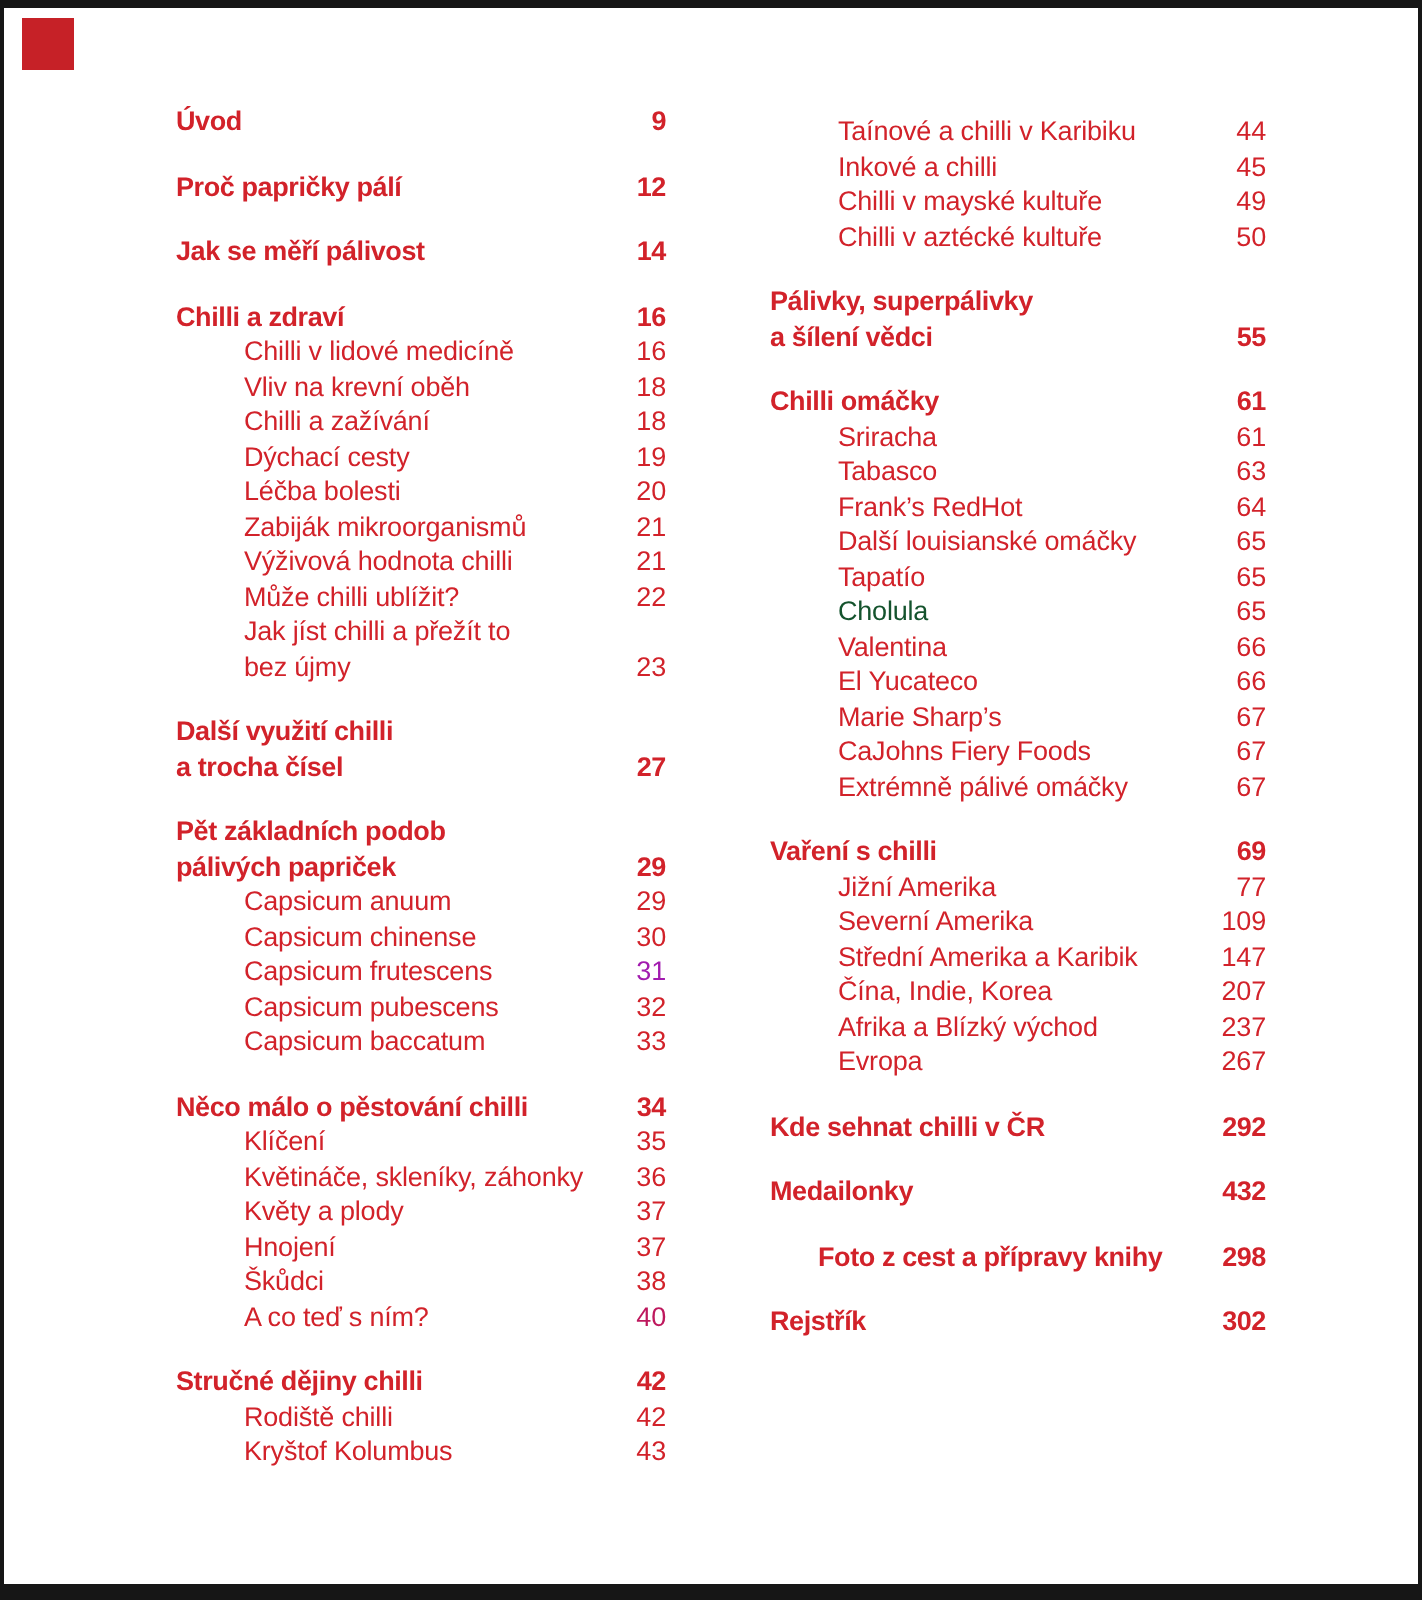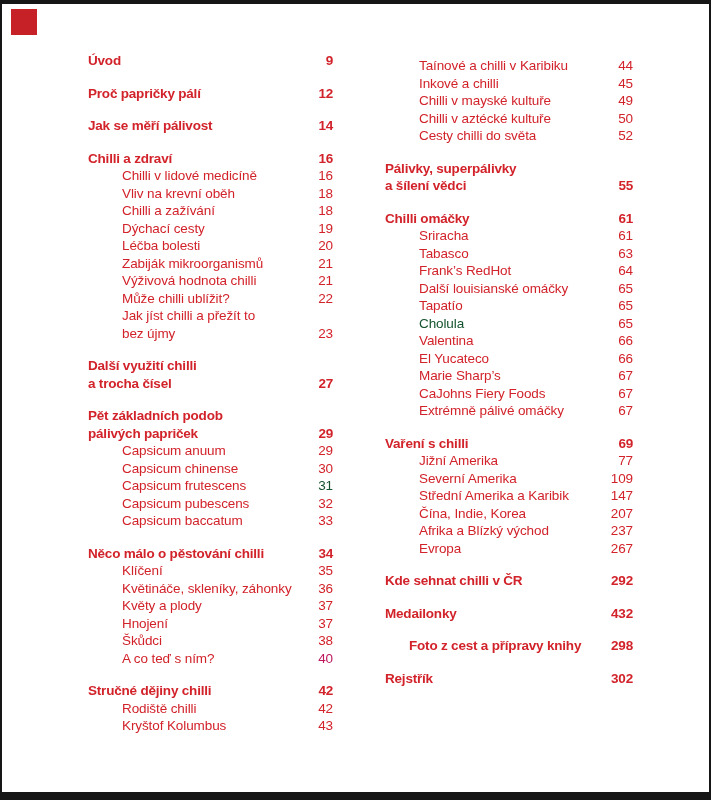--- a/index.html
+++ b/index.html
@@ -143,21 +143,21 @@
     <div class="row item">
       <span class="label" style="color: rgb(210, 34, 42);">Capsicum anuum</span>
       <span class="num" style="color: rgb(210, 34, 42);">29</span>
     </div>
     <div class="row item">
       <span class="label" style="color: rgb(210, 34, 42);">Capsicum chinense</span>
       <span class="num" style="color: rgb(210, 34, 42);">30</span>
     </div>
     <div class="row item">
       <span class="label" style="color: rgb(210, 34, 42);">Capsicum frutescens</span>
-      <span class="num" style="color: #14532d;">31</span>
+      <span class="num" style="color: #a21caf;">31</span>
     </div>
     <div class="row item">
       <span class="label" style="color: rgb(210, 34, 42);">Capsicum pubescens</span>
       <span class="num" style="color: rgb(210, 34, 42);">32</span>
     </div>
     <div class="row item">
       <span class="label" style="color: rgb(210, 34, 42);">Capsicum baccatum</span>
       <span class="num" style="color: rgb(210, 34, 42);">33</span>
     </div>
     <div class="row section gap">
@@ -210,24 +210,20 @@
       <span class="label" style="color: rgb(210, 34, 42);">Inkové a chilli</span>
       <span class="num" style="color: rgb(210, 34, 42);">45</span>
     </div>
     <div class="row item">
       <span class="label" style="color: rgb(210, 34, 42);">Chilli v mayské kultuře</span>
       <span class="num" style="color: rgb(210, 34, 42);">49</span>
     </div>
     <div class="row item">
       <span class="label" style="color: rgb(210, 34, 42);">Chilli v aztécké kultuře</span>
       <span class="num" style="color: rgb(210, 34, 42);">50</span>
-    </div>
-    <div class="row item">
-      <span class="label" style="color: rgb(210, 34, 42);">Cesty chilli do světa</span>
-      <span class="num" style="color: rgb(210, 34, 42);">52</span>
     </div>
     <div class="row section gap">
       <span class="label" style="color: rgb(210, 34, 42);">Pálivky, superpálivky</span>
       <span class="num" style="color: rgb(210, 34, 42);"></span>
     </div>
     <div class="row section">
       <span class="label" style="color: rgb(210, 34, 42);">a šílení vědci</span>
       <span class="num" style="color: rgb(210, 34, 42);">55</span>
     </div>
     <div class="row section gap">

